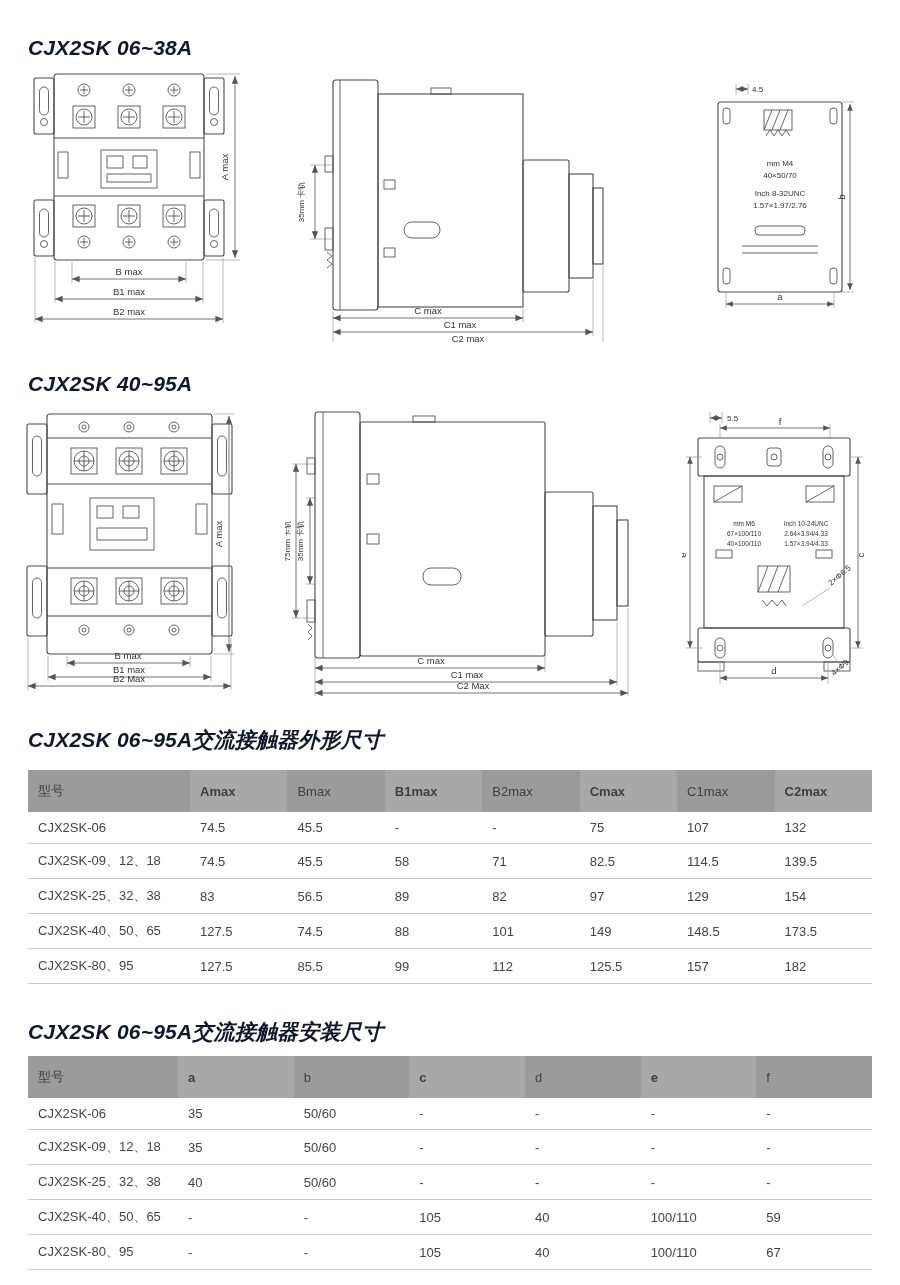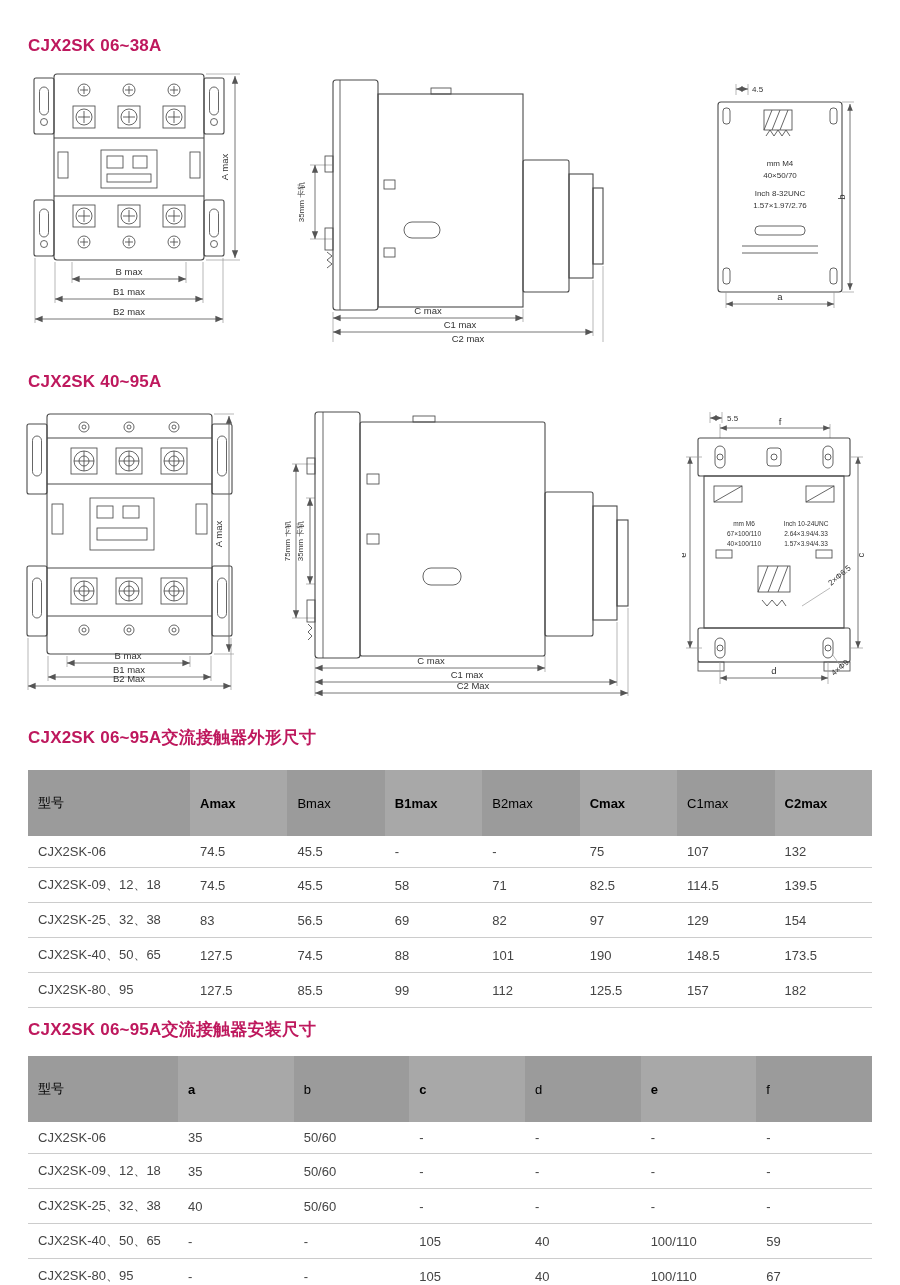--- a/index.html
+++ b/index.html
@@ -3,38 +3,38 @@
 <meta charset="utf-8">
 <style>
   * { margin:0; padding:0; box-sizing:border-box; }
   html,body { background:#ffffff; }
   body {
     width:900px; height:1285px; position:relative; overflow:hidden;
     font-family:"Liberation Sans","DejaVu Sans",sans-serif;
   }
   .abs { position:absolute; }
   .sec-title {
-    position:absolute; left:28px; font-size:17px; font-weight:bold;
-    color:#be185d; letter-spacing:0.2px;
+    position:absolute; left:28px; font-size:21px; font-weight:bold;
+    color:#0f172a; letter-spacing:0.2px;font-style:italic;
   }
   .drw { position:absolute; }
   .drw .ol  { stroke:#4a4a4a; fill:none; stroke-width:1.1; }
   .drw .dt  { stroke:#4a4a4a; fill:none; stroke-width:0.85; }
   .drw .dim { stroke:#666;    fill:none; stroke-width:0.9; }
   .drw .ext { stroke:#999;    fill:none; stroke-width:0.7; }
   .drw text { fill:#333; font-family:"Liberation Sans","DejaVu Sans",sans-serif; }
   .lbl   { font-size:9.5px; }
   .lbl-s { font-size:8px; }
   .lbl-t { font-size:6.5px; }
 
   .tbl-block { position:absolute; left:28px; width:844px; }
   table.dim-table { width:100%; border-collapse:collapse; table-layout:fixed; }
   table.dim-table th {
-    background:#9b9b9b; color:#000000; font-weight:normal; text-align:left;
-    font-size:13px; padding:24px 10px;
+    background:#9b9b9b; color:#404040; font-weight:normal; text-align:left;
+    font-size:13px; padding:12px 10px;
   }
   table.dim-table th.alt { background:#a8a8a8;font-weight:bold; }
   table.dim-table td {
     color:#444; font-size:13px; text-align:left; padding:8px 10px;
     border-bottom:1px solid #cccccc; background:#fff;
   }
   table.t-outline th:first-child, table.t-outline td:first-child { width:162px; }
   table.t-mount   th:first-child, table.t-mount   td:first-child { width:150px; }
   .note {
     font-size:12.5px; color:#555; padding:9px 10px;
@@ -517,33 +517,33 @@
             <td>58</td>
             <td>71</td>
             <td>82.5</td>
             <td>114.5</td>
             <td>139.5</td>
           </tr>
           <tr>
             <td>CJX2SK-25、32、38</td>
             <td>83</td>
             <td>56.5</td>
-            <td>69</td>
+            <td>89</td>
             <td>82</td>
             <td>97</td>
             <td>129</td>
             <td>154</td>
           </tr>
           <tr>
             <td>CJX2SK-40、50、65</td>
             <td>127.5</td>
             <td>74.5</td>
             <td>88</td>
             <td>101</td>
-            <td>190</td>
+            <td>149</td>
             <td>148.5</td>
             <td>173.5</td>
           </tr>
           <tr>
             <td>CJX2SK-80、95</td>
             <td>127.5</td>
             <td>85.5</td>
             <td>99</td>
             <td>112</td>
             <td>125.5</td>

